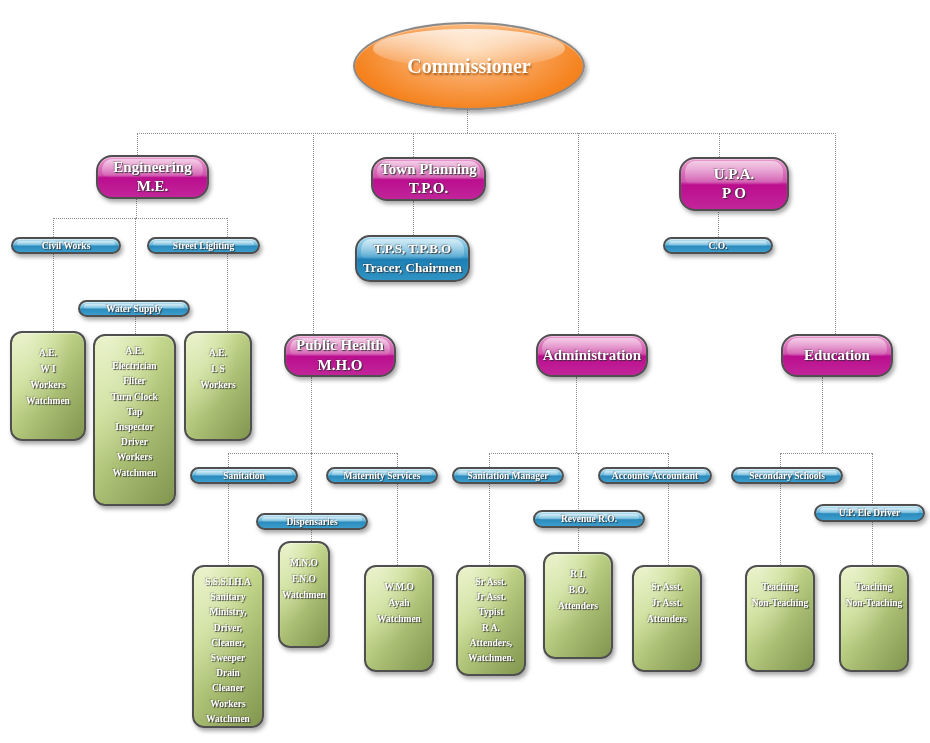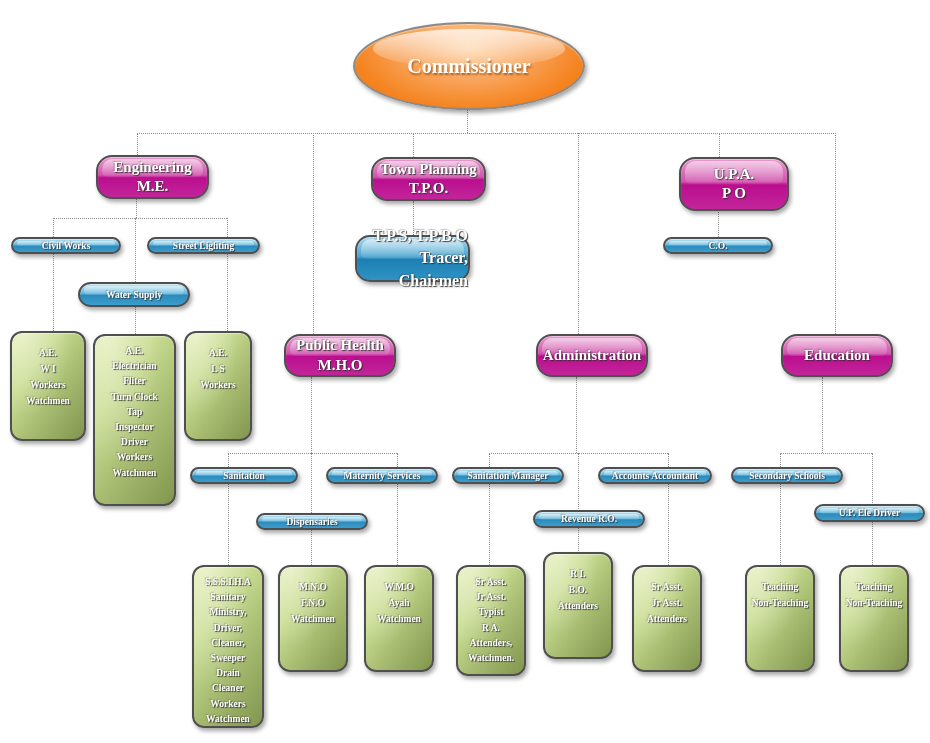--- a/index.html
+++ b/index.html
@@ -46,23 +46,22 @@
     margin-left:16px;
   }
   
   .pill{
     border-radius:999px;font-size:9.5px;
     background:linear-gradient(180deg,#b9e2f2 0%,#62b5da 46%,#2a8abc 53%,#3b9ecd 100%);
   }
   .pill::before{border-radius:999px;height:42%;}
   
   .bluebox{
-    border-radius:15px;font-size:16px;line-height:1.4;
+    border-radius:15px;font-size:13px;line-height:1.4;
     background:linear-gradient(180deg,#a6d9ee 0%,#4aa3cf 45%,#1d7fb4 52%,#2f93c3 100%);
-    text-align:right;
   }
   
   .green{
     border-radius:12px;font-size:9.5px;line-height:1.7;align-items:flex-start;
     background:
       radial-gradient(ellipse at 18% 0%,rgba(255,255,255,0.4),rgba(255,255,255,0) 55%),
       linear-gradient(125deg,#e0ecae 0%,#cadd93 30%,#a8bd72 60%,#81954e 100%);
     padding-top:12px;
   }
   .green.tight{line-height:1.6;padding-top:8px;}
@@ -124,21 +123,21 @@
     <span class="node-label">U.P.A.
 P O</span>
   </div>
 
   <div class="node pill" style="left:11px;top:237px;width:110px;height:17px">
     <span class="node-label">Civil Works</span>
   </div>
   <div class="node pill" style="left:147px;top:237px;width:113px;height:17px">
     <span class="node-label">Street Lighting</span>
   </div>
-  <div class="node pill" style="left:78px;top:282px;width:112px;height:25px">
+  <div class="node pill" style="left:78px;top:300px;width:112px;height:17px">
     <span class="node-label">Water Supply</span>
   </div>
 
   <div class="node bluebox" style="left:355px;top:235px;width:115px;height:47px">
     <span class="node-label">T.P.S, T.P.B.O
 Tracer, Chairmen</span>
   </div>
   <div class="node pill" style="left:663px;top:237px;width:110px;height:17px">
     <span class="node-label">C.O.</span>
   </div>
@@ -207,21 +206,21 @@
 Sanitary
 Ministry,
 Driver,
 Cleaner,
 Sweeper
 Drain
 Cleaner
 Workers
 Watchmen</span>
   </div>
-  <div class="node green" style="left:278px;top:565px;width:70px;height:107px">
+  <div class="node green" style="left:278px;top:541px;width:52px;height:107px">
     <span class="node-label">M.N.O
 F.N.O
 Watchmen</span>
   </div>
   <div class="node green" style="left:364px;top:565px;width:70px;height:107px">
     <span class="node-label">W.M.O
 Ayah
 Watchmen</span>
   </div>
   <div class="node green tight" style="left:456px;top:565px;width:70px;height:111px">

